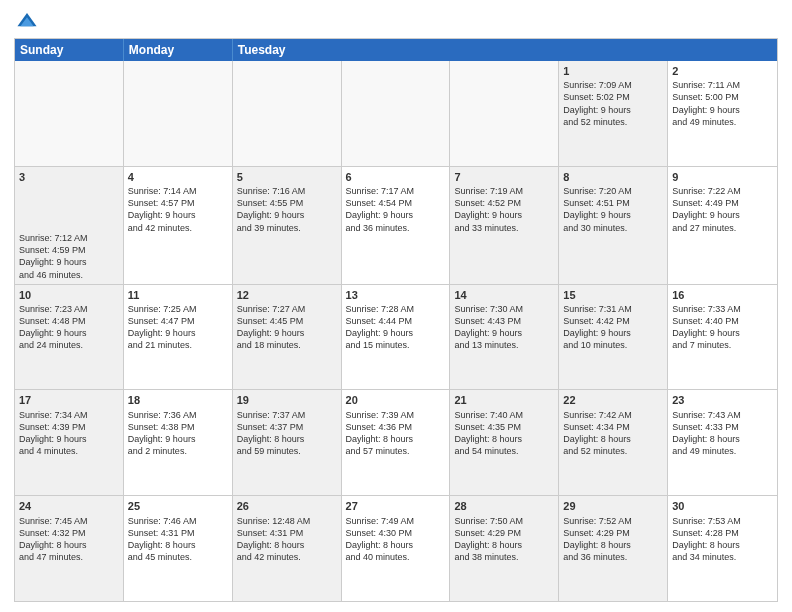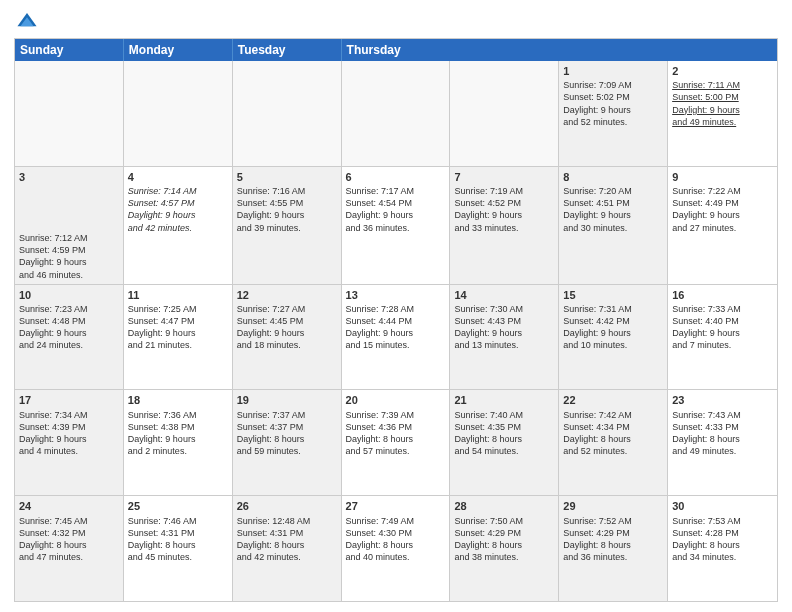--- a/index.html
+++ b/index.html
@@ -128,55 +128,54 @@
       <div class="month-title"></div>
       <div class="location"></div>
     </div>
   </div>
 
   <div class="calendar">
     <div class="cal-header" id="cal-header">
         <div class="cal-header-cell">Sunday</div>
         <div class="cal-header-cell">Monday</div>
         <div class="cal-header-cell">Tuesday</div>
-        <div class="cal-header-cell">Thursday</div>
       </div>
     <div class="cal-body" id="cal-body">
         <div class="cal-row">
           <div class="cal-cell empty"></div>
           <div class="cal-cell empty"></div>
           <div class="cal-cell empty"></div>
           <div class="cal-cell empty"></div>
           <div class="cal-cell empty"></div>
           <div class="cal-cell shaded">
             <span class="day-num">1</span>
             <div class="cell-info" style="white-space: pre-line;">Sunrise: 7:09 AM
 Sunset: 5:02 PM
 Daylight: 9 hours
 and 52 minutes.</div>
           </div>
           <div class="cal-cell">
             <span class="day-num">2</span>
-            <div class="cell-info" style="white-space: pre-line; text-decoration: underline;">Sunrise: 7:11 AM
+            <div class="cell-info" style="white-space: pre-line;">Sunrise: 7:11 AM
 Sunset: 5:00 PM
 Daylight: 9 hours
 and 49 minutes.</div>
           </div>
         </div>
         <div class="cal-row">
           <div class="cal-cell shaded">
             <span class="day-num">3</span>
             <div class="cell-info" style="white-space: pre-line; margin-top: 48px;">Sunrise: 7:12 AM
 Sunset: 4:59 PM
 Daylight: 9 hours
 and 46 minutes.</div>
           </div>
           <div class="cal-cell">
             <span class="day-num">4</span>
-            <div class="cell-info" style="white-space: pre-line; font-style: italic;">Sunrise: 7:14 AM
+            <div class="cell-info" style="white-space: pre-line;">Sunrise: 7:14 AM
 Sunset: 4:57 PM
 Daylight: 9 hours
 and 42 minutes.</div>
           </div>
           <div class="cal-cell shaded">
             <span class="day-num">5</span>
             <div class="cell-info" style="white-space: pre-line;">Sunrise: 7:16 AM
 Sunset: 4:55 PM
 Daylight: 9 hours
 and 39 minutes.</div>

